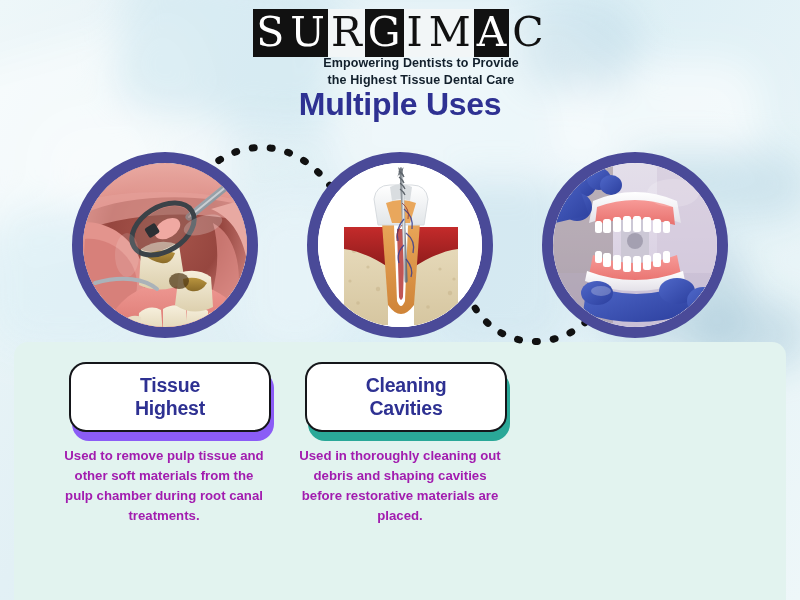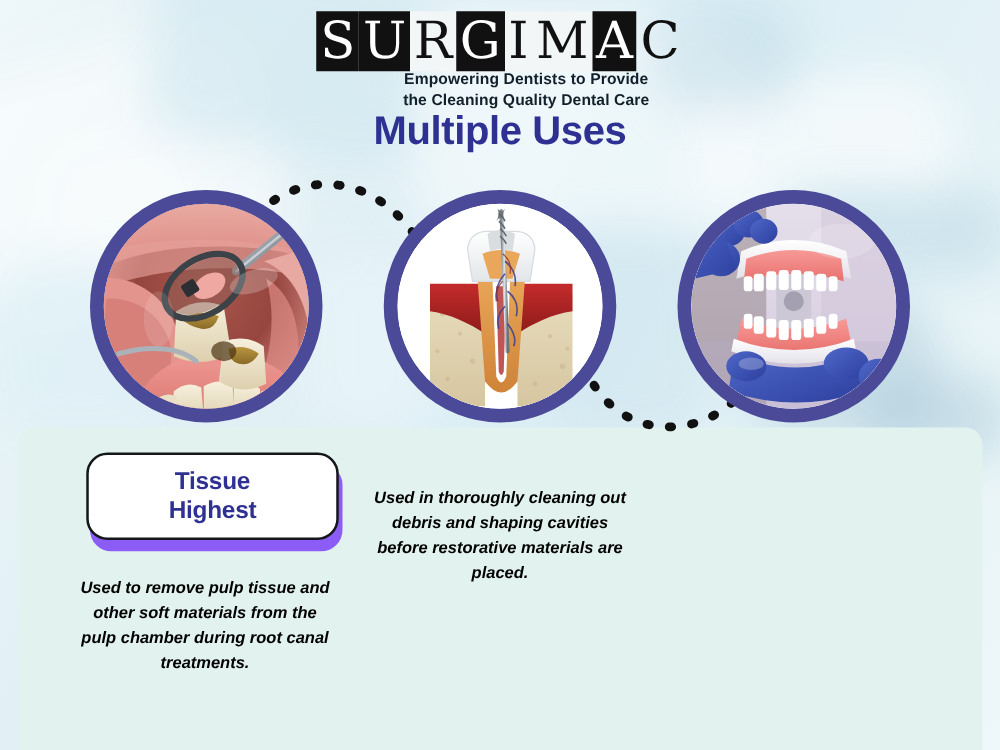--- a/index.html
+++ b/index.html
@@ -190,28 +190,27 @@
     text-align: center;
   }
   .card-title {
     font-size: 19.5px;
     font-weight: bold;
     color: #2e3192;
     line-height: 1.18;
     letter-spacing: -.2px;
   }
   .card-desc {
-    margin-top: 26px;
+    margin-top: 12px;
     width: 208px;
     text-align: center;
     font-size: 13.2px;
     font-weight: bold;
-    color: #000000;
+    color: #a21caf;
     line-height: 1.52;
-    font-style: italic;
   }
 </style>
 </head>
 <body>
 
 <div id="poster">
 
   <div class="bg-base"></div>
   <div class="bg-blobs">
     <div class="blob b1"></div>
@@ -227,21 +226,21 @@
       <div class="blob b11"></div>
       <div class="blob b12"></div>
   </div>
 
   <div class="logo-wrap">
     <div class="logo" id="logo"><span class="inv">S</span><span class="inv">U</span><span class="nrm">R</span><span class="inv">G</span><span class="nrm">I</span><span class="nrm">M</span><span class="inv">A</span><span class="pln">C</span></div>
   </div>
 
   <div class="tagline">
     <div>Empowering Dentists to Provide</div>
-    <div>the Cleaning Quality Dental Care</div>
+    <div>the Highest Tissue Dental Care</div>
   </div>
 
   <div class="headline">Multiple Uses</div>
 
   <div class="panel"></div>
 
   <svg class="connectors" width="800" height="600" viewBox="0 0 800 600">
     <path d="M 205 172 C 240 136, 300 136, 337 196" fill="none" stroke="#111111" stroke-width="7" stroke-linecap="round" stroke-dasharray="2 16"></path>
     <path d="M 467 292 C 490 350, 552 354, 588 320" fill="none" stroke="#111111" stroke-width="7" stroke-linecap="round" stroke-dasharray="2 16"></path>
   </svg>
@@ -496,20 +495,29 @@
           <div class="card-title">
             <div>Tissue</div>
             <div>Highest</div>
           </div>
         </div>
       </div>
       <div class="card-desc">Used to remove pulp tissue and other soft materials from the pulp chamber during root canal treatments.</div>
     </div>
 
     <div class="card-col">
+      <div class="card-box">
+        <div class="card-shadow" style="background:#2aa898"></div>
+        <div class="card-face">
+          <div class="card-title">
+            <div>Cleaning</div>
+            <div>Cavities</div>
+          </div>
+        </div>
+      </div>
       <div class="card-desc">Used in thoroughly cleaning out debris and shaping cavities before restorative materials are placed.</div>
     </div>
 
     <div class="card-col">
     </div>
 
   </div>
 
 </div>
 

